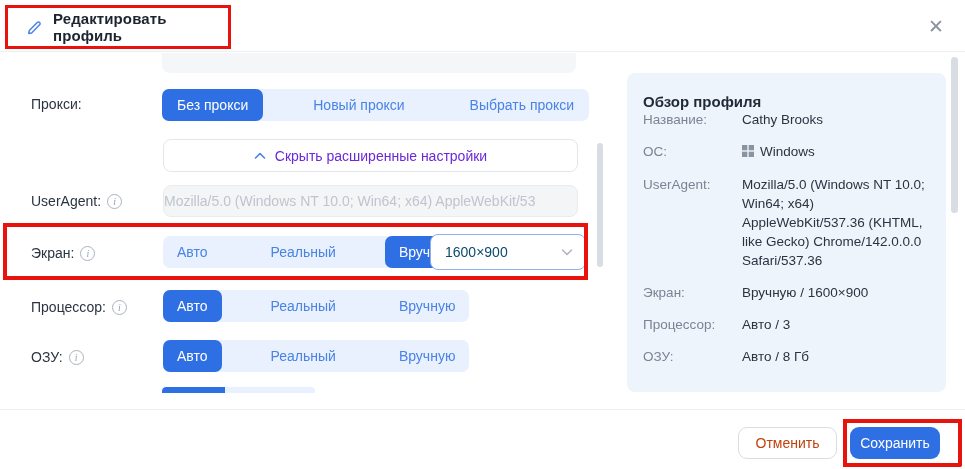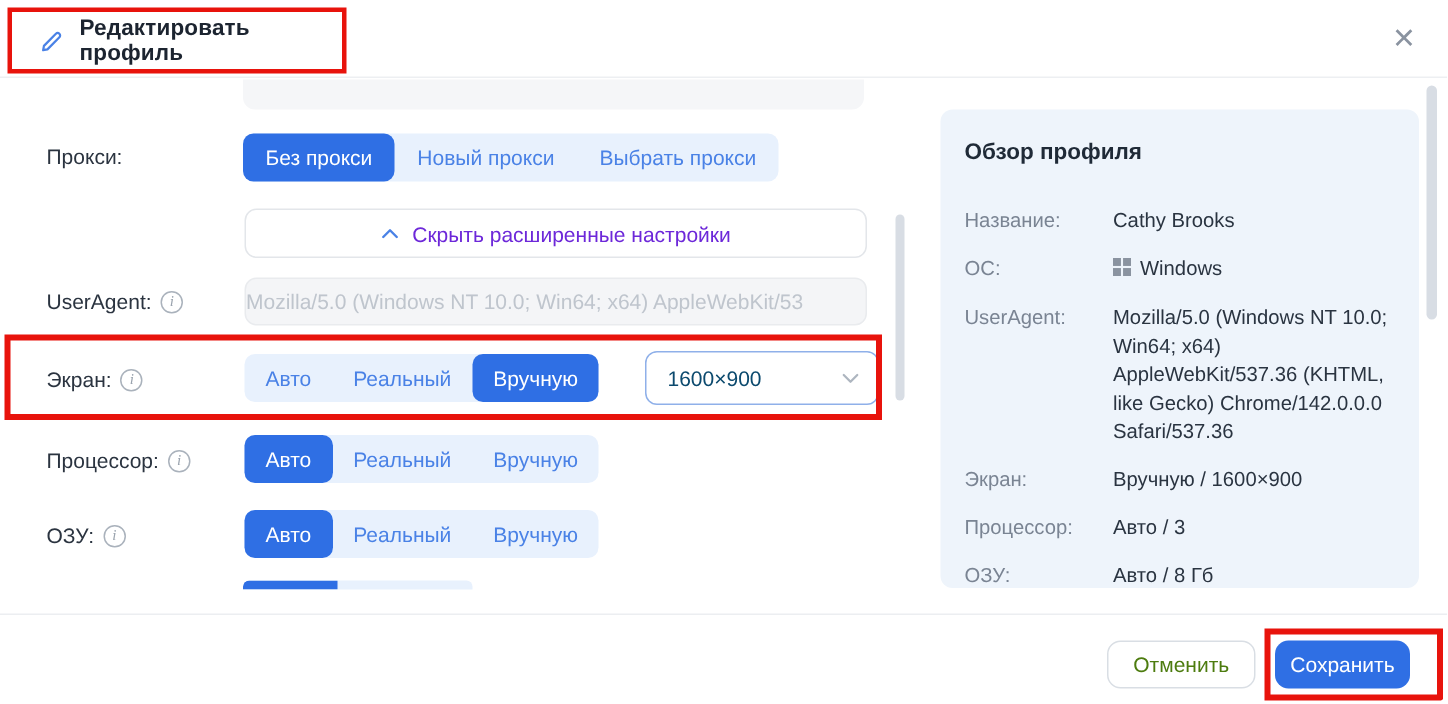--- a/index.html
+++ b/index.html
@@ -26,21 +26,21 @@
   .form-label { position:absolute; left:31px; font-size:14px; color:#2b3440; display:flex; align-items:center; gap:6px; }
   .info-icon {
     width:15px; height:15px; border:1px solid #aab2bc; border-radius:50%;
     color:#9aa3ae; font-size:10px; line-height:13px; text-align:center;
     display:inline-block; font-family:"Liberation Serif", serif; font-style:italic;
   }
   .partial-input-top {
     position:absolute; left:162px; top:53px; width:414px; height:20px;
     background:#f5f6f8; border-radius:0 0 8px 8px;
   }
-  .seg { position:absolute; display:flex; background:#e8f1fd; border-radius:7px; height:32px; }
+  .seg { position:absolute; display:flex; background:#e8f1fd; border-radius:7px; height:32px;gap:35px; }
   .seg-btn {
     border:none; background:transparent; color:#4a82e6; font-size:14px;
     padding:0 15px; height:32px; border-radius:7px; cursor:pointer;
     font-family:"Liberation Sans", sans-serif; white-space:nowrap;
   }
   .seg-btn.active { background:#2F6FE4; color:#ffffff; }
   .collapse-btn {
     position:absolute; left:163px; top:139px; width:415px; height:33px;
     background:#ffffff; border:1px solid #e3e6ea; border-radius:8px;
     display:flex; align-items:center; justify-content:center; gap:9px;
@@ -73,32 +73,32 @@
   
   .scroll-thumb { position:absolute; background:#d8dde4; border-radius:4px; }
   .scroll-left { left:597px; top:143px; width:6px; height:124px; }
   .scroll-right { left:951px; top:57px; width:7px; height:156px; }
 
   
   .overview {
     position:absolute; left:627px; top:73px; width:319px; height:319px;
     background:#eef4fb; border-radius:8px; padding:20px 18px 16px 16px;
   }
-  .overview-title { font-size:15px; font-weight:700; color:#1f2a37; margin-bottom:27px; }
+  .overview-title { font-size:15px; font-weight:700; color:#1f2a37; }
   .ov-row { display:flex; margin-bottom:13px; font-size:13.5px; line-height:19px; }
   .ov-label { width:99px; flex-shrink:0; color:#7a8493; }
   .ov-value { color:#2a3441; }
   .win-icon { display:inline-block; vertical-align:-1px; margin-right:6px; }
 
   
   .footer-divider { position:absolute; left:0; top:409px; width:965px; height:1px; background:#eceef1; }
   .cancel-btn {
     position:absolute; left:738px; top:427px; width:99px; height:32px;
     background:#ffffff; border:1px solid #d9dee4; border-radius:9px;
-    font-size:14px; color:#4d7c0f; cursor:pointer; font-family:"Liberation Sans", sans-serif;
+    font-size:14px; color:#c2410c; cursor:pointer; font-family:"Liberation Sans", sans-serif;
   }
   .save-btn {
     position:absolute; left:850px; top:427px; width:90px; height:32px;
     background:#2F6FE4; border:none; border-radius:9px;
     font-size:14px; color:#ffffff; cursor:pointer; font-family:"Liberation Sans", sans-serif;
   }
 </style>
 </head>
 <body>
 

